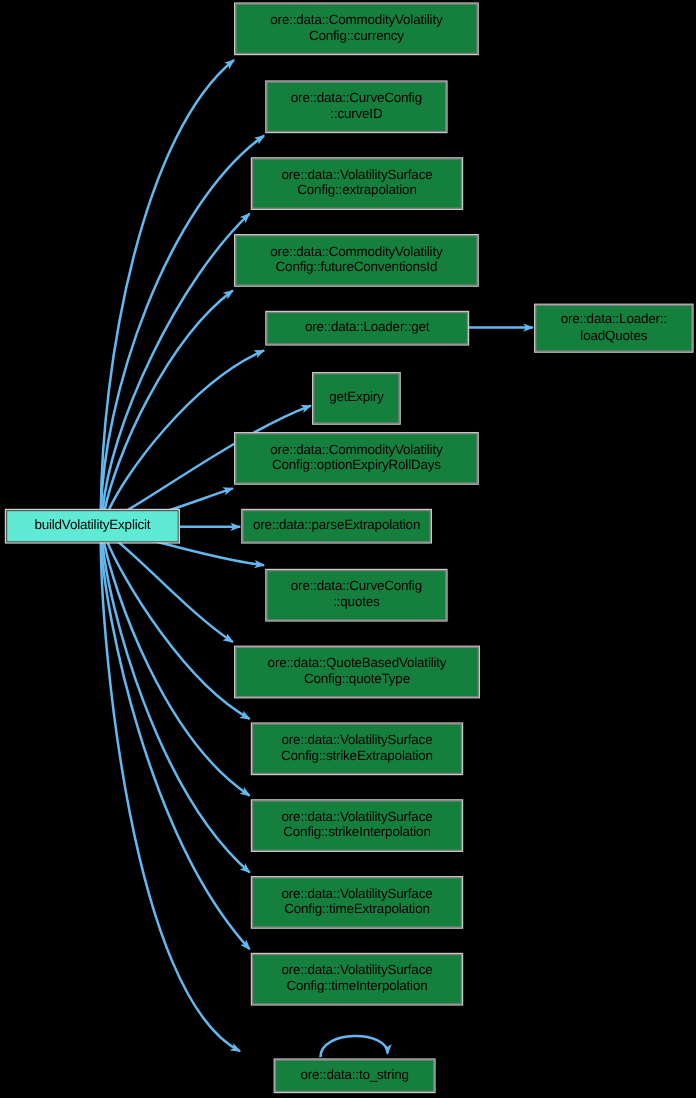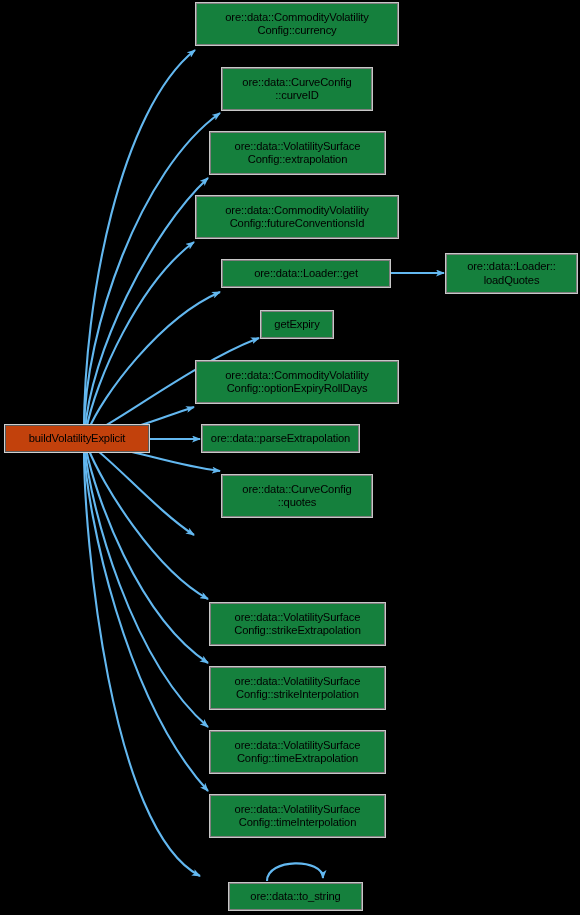--- a/index.html
+++ b/index.html
@@ -33,21 +33,21 @@
     border: 1px solid #7f7f7f;
     outline: 1px solid #c8c8c8;
     color: #000000;
     font-size: 11.2px;
     line-height: 13.2px;
     letter-spacing: -0.15px;
     white-space: pre-line;
     z-index: 5;
   }
   .node.current {
-    background: #c2410c;
+    background: #5eead4;
     border: 1px solid #5a5a5a;
     outline: 1px solid #d0d0d0;
   }
 </style>
 </head>
 <body>
 
 <div id="graph">
 
   <svg id="edges" viewBox="0 0 580 915" width="580" height="915" xmlns="http://www.w3.org/2000/svg">
@@ -89,30 +89,32 @@
 ::curveID</div>
 
   <div class="node" style="left:210px;top:132px;width:175px;height:42px;">ore::data::VolatilitySurface
 Config::extrapolation</div>
 
   <div class="node" style="left:196px;top:196px;width:202px;height:42px;">ore::data::CommodityVolatility
 Config::futureConventionsId</div>
 
   <div class="node" style="left:222px;top:260px;width:168px;height:27px;">ore::data::Loader::get</div>
 
-  <div class="node" style="left:261px;top:311px;width:72px;height:27px;">getExpiry</div>
+  <div class="node" style="left:261px;top:311px;width:72px;height:42px;">getExpiry</div>
 
   <div class="node" style="left:196px;top:361px;width:202px;height:42px;">ore::data::CommodityVolatility
 Config::optionExpiryRollDays</div>
 
   <div class="node" style="left:202px;top:425px;width:157px;height:27px;">ore::data::parseExtrapolation</div>
 
   <div class="node" style="left:222px;top:475px;width:150px;height:42px;">ore::data::CurveConfig
 ::quotes</div>
 
+  <div class="node" style="left:196px;top:539px;width:203px;height:42px;">ore::data::QuoteBasedVolatility
+Config::quoteType</div>
 
   <div class="node" style="left:210px;top:603px;width:175px;height:42px;">ore::data::VolatilitySurface
 Config::strikeExtrapolation</div>
 
   <div class="node" style="left:210px;top:667px;width:175px;height:42px;">ore::data::VolatilitySurface
 Config::strikeInterpolation</div>
 
   <div class="node" style="left:210px;top:731px;width:175px;height:42px;">ore::data::VolatilitySurface
 Config::timeExtrapolation</div>
 

